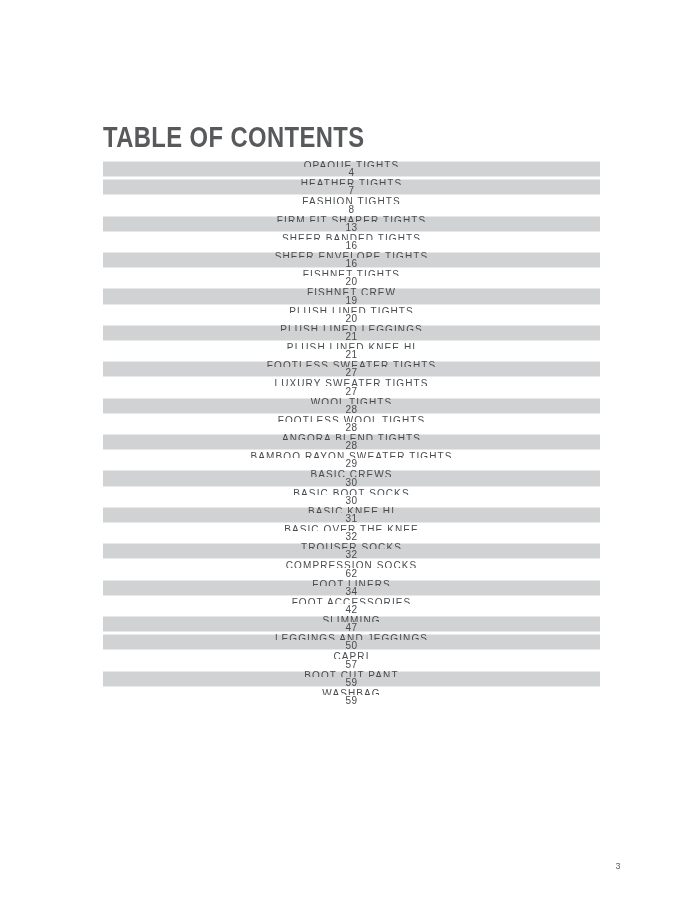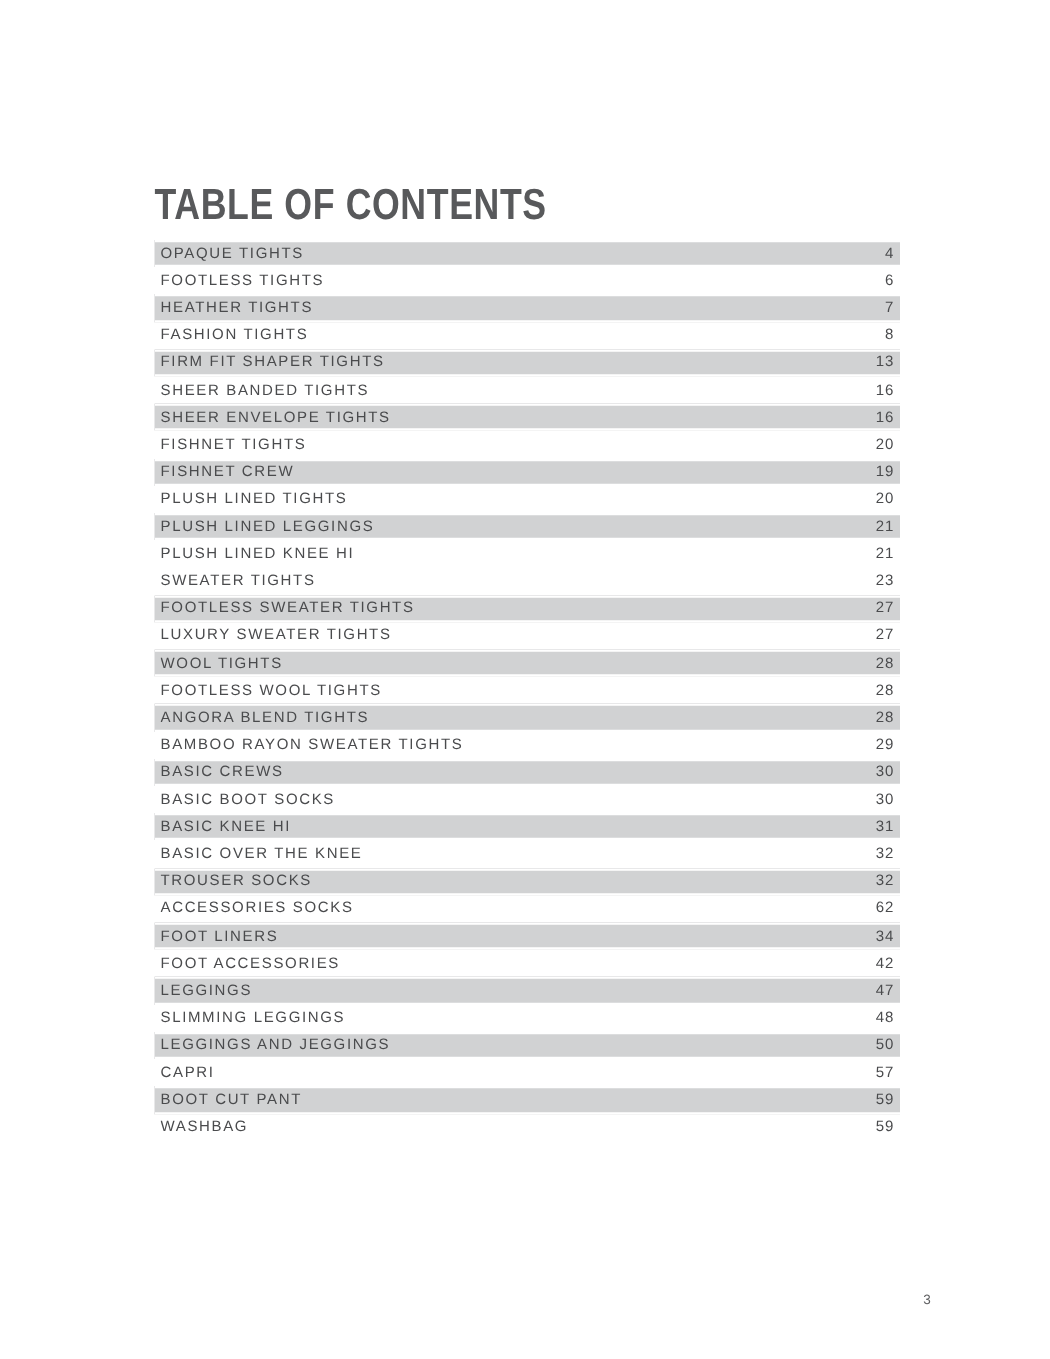--- a/index.html
+++ b/index.html
@@ -37,20 +37,21 @@
   .toc-row {
     height: 18.21px;
     display: flex;
     align-items: center;
     justify-content: space-between;
     padding: 0 4px;
     box-sizing: border-box;
     font-size: 10px;
     letter-spacing: 1.1px;
     color: var(--row-text, #4a4b4d);
+    flex-direction: column;
   }
   .toc-row.striped {
     background: var(--stripe, #d1d2d3);
     box-shadow: inset 0 1.5px 0 #ffffff, inset 0 -1.5px 0 #ffffff;
   }
   .toc-label {
     white-space: nowrap;
     overflow: hidden;
   }
   .toc-page {
@@ -70,24 +71,20 @@
 <body>
 
 <div class="page">
   <h1 class="doc-title">TABLE OF CONTENTS</h1>
 
   <div class="toc-list" id="toc-list">
       <div class="toc-row striped">
         <span class="toc-label">OPAQUE TIGHTS</span>
         <span class="toc-page">4</span>
       </div>
-      <div class="toc-row">
-        <span class="toc-label">FOOTLESS TIGHTS</span>
-        <span class="toc-page">6</span>
-      </div>
       <div class="toc-row striped">
         <span class="toc-label">HEATHER TIGHTS</span>
         <span class="toc-page">7</span>
       </div>
       <div class="toc-row">
         <span class="toc-label">FASHION TIGHTS</span>
         <span class="toc-page">8</span>
       </div>
       <div class="toc-row striped">
         <span class="toc-label">FIRM FIT SHAPER TIGHTS</span>
@@ -114,24 +111,20 @@
         <span class="toc-page">20</span>
       </div>
       <div class="toc-row striped">
         <span class="toc-label">PLUSH LINED LEGGINGS</span>
         <span class="toc-page">21</span>
       </div>
       <div class="toc-row">
         <span class="toc-label">PLUSH LINED KNEE HI</span>
         <span class="toc-page">21</span>
       </div>
-      <div class="toc-row">
-        <span class="toc-label">SWEATER TIGHTS</span>
-        <span class="toc-page">23</span>
-      </div>
       <div class="toc-row striped">
         <span class="toc-label">FOOTLESS SWEATER TIGHTS</span>
         <span class="toc-page">27</span>
       </div>
       <div class="toc-row">
         <span class="toc-label">LUXURY SWEATER TIGHTS</span>
         <span class="toc-page">27</span>
       </div>
       <div class="toc-row striped">
         <span class="toc-label">WOOL TIGHTS</span>
@@ -163,38 +156,34 @@
       </div>
       <div class="toc-row">
         <span class="toc-label">BASIC OVER THE KNEE</span>
         <span class="toc-page">32</span>
       </div>
       <div class="toc-row striped">
         <span class="toc-label">TROUSER SOCKS</span>
         <span class="toc-page">32</span>
       </div>
       <div class="toc-row">
-        <span class="toc-label">ACCESSORIES SOCKS</span>
+        <span class="toc-label">COMPRESSION SOCKS</span>
         <span class="toc-page">62</span>
       </div>
       <div class="toc-row striped">
         <span class="toc-label">FOOT LINERS</span>
         <span class="toc-page">34</span>
       </div>
       <div class="toc-row">
         <span class="toc-label">FOOT ACCESSORIES</span>
         <span class="toc-page">42</span>
       </div>
       <div class="toc-row striped">
-        <span class="toc-label">LEGGINGS</span>
+        <span class="toc-label">SLIMMING</span>
         <span class="toc-page">47</span>
-      </div>
-      <div class="toc-row">
-        <span class="toc-label">SLIMMING LEGGINGS</span>
-        <span class="toc-page">48</span>
       </div>
       <div class="toc-row striped">
         <span class="toc-label">LEGGINGS AND JEGGINGS</span>
         <span class="toc-page">50</span>
       </div>
       <div class="toc-row">
         <span class="toc-label">CAPRI</span>
         <span class="toc-page">57</span>
       </div>
       <div class="toc-row striped">

